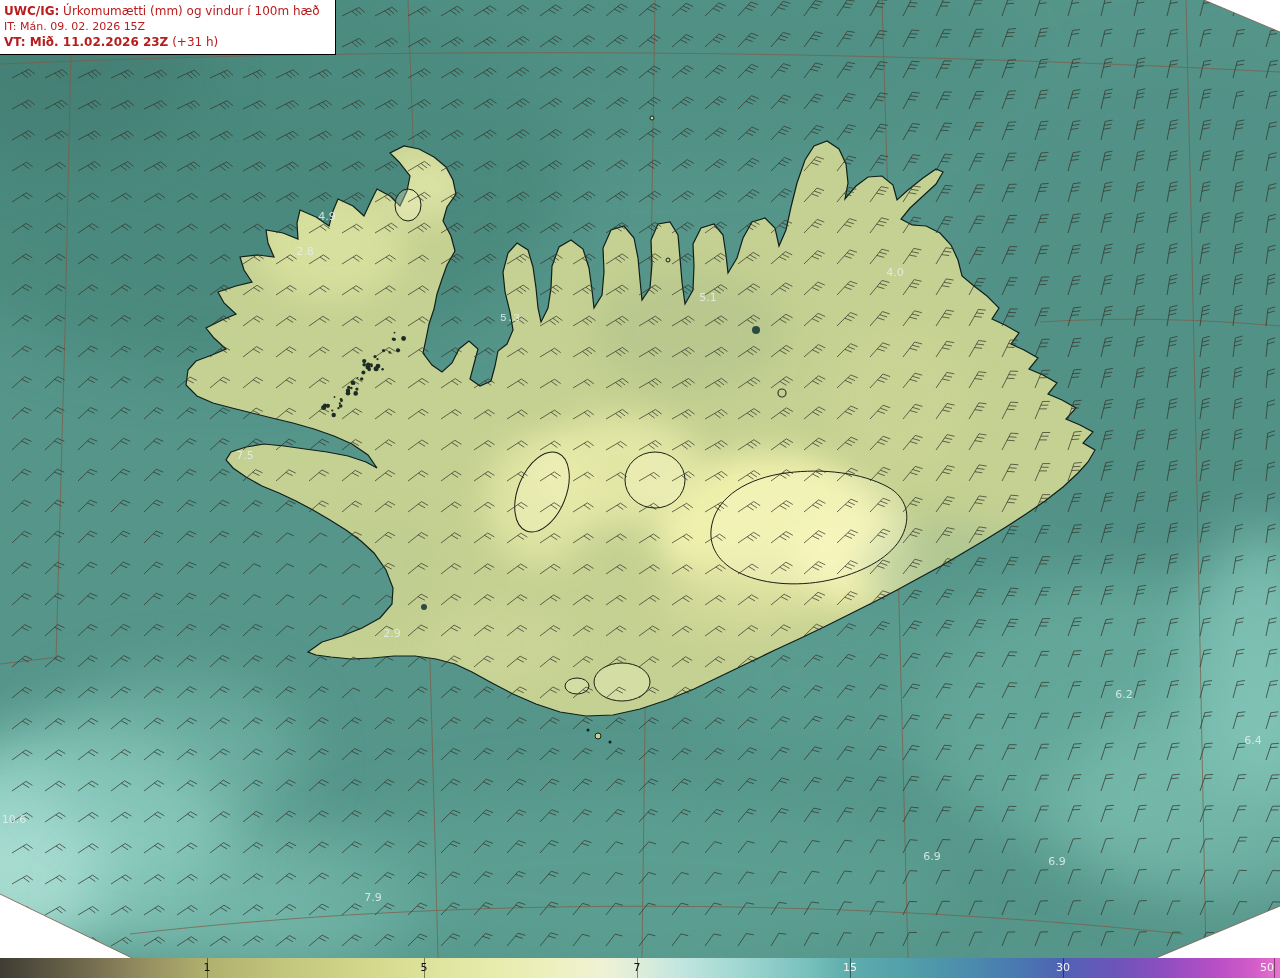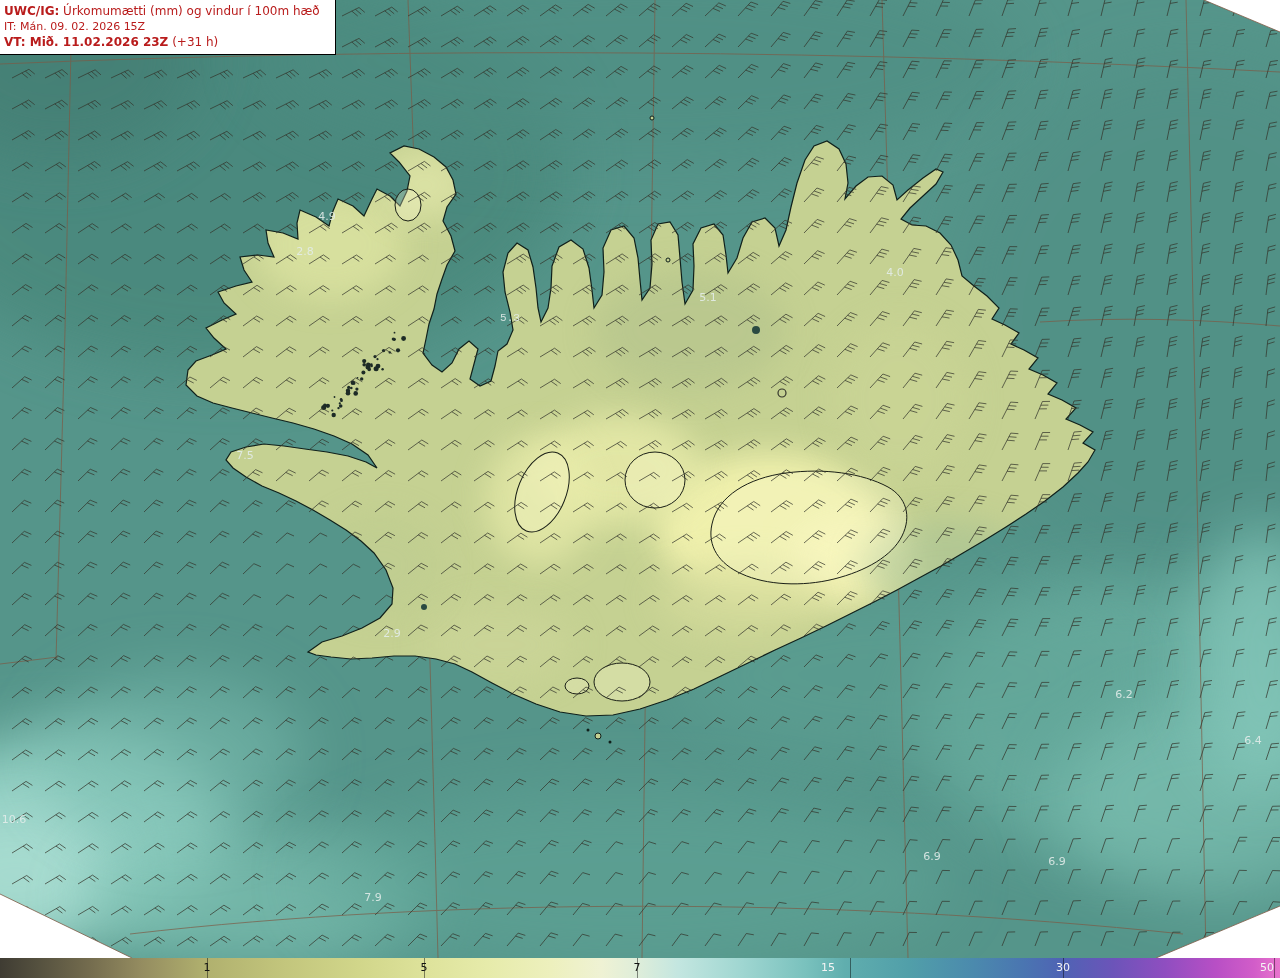--- a/index.html
+++ b/index.html
@@ -200,19 +200,19 @@
 <div class="colorbar">
   <div class="cb-gradient" id="cb-gradient" style="background: linear-gradient(to right, rgb(63, 60, 51) 0%, rgb(85, 81, 63) 3%, rgb(116, 108, 78) 7%, rgb(148, 140, 96) 11%, rgb(176, 176, 110) 16%, rgb(194, 197, 124) 22%, rgb(209, 214, 138) 28%, rgb(221, 226, 154) 33%, rgb(230, 235, 170) 38%, rgb(237, 240, 189) 43%, rgb(239, 242, 212) 47%, rgb(221, 237, 218) 50%, rgb(195, 230, 224) 53%, rgb(159, 214, 209) 58%, rgb(121, 193, 189) 63%, rgb(96, 174, 174) 66%, rgb(81, 159, 169) 71%, rgb(75, 138, 173) 76%, rgb(74, 117, 177) 80%, rgb(79, 99, 180) 83%, rgb(108, 84, 185) 87%, rgb(143, 78, 192) 91%, rgb(184, 79, 197) 95%, rgb(210, 93, 201) 98%, rgb(232, 116, 205) 100%);"></div>
   <div id="cb-ticks">
       <div class="cb-tick" style="left: 207px;"></div>
       <div class="cb-label dark" style="left: 207px;">1</div>
       <div class="cb-tick" style="left: 424px;"></div>
       <div class="cb-label dark" style="left: 424px;">5</div>
       <div class="cb-tick" style="left: 637px;"></div>
       <div class="cb-label dark" style="left: 637px;">7</div>
       <div class="cb-tick" style="left: 850px;"></div>
-      <div class="cb-label light" style="left: 828px;">15</div>
+      <div class="cb-label light" style="left: 850px;">15</div>
       <div class="cb-tick" style="left: 1063px;"></div>
       <div class="cb-label light" style="left: 1063px;">30</div>
       <div class="cb-tick" style="left: 1274px;"></div>
       <div class="cb-label light" style="left: 1274px; transform: translateX(-100%);">50</div>
     </div>
 </div>
 
 </body></html>

